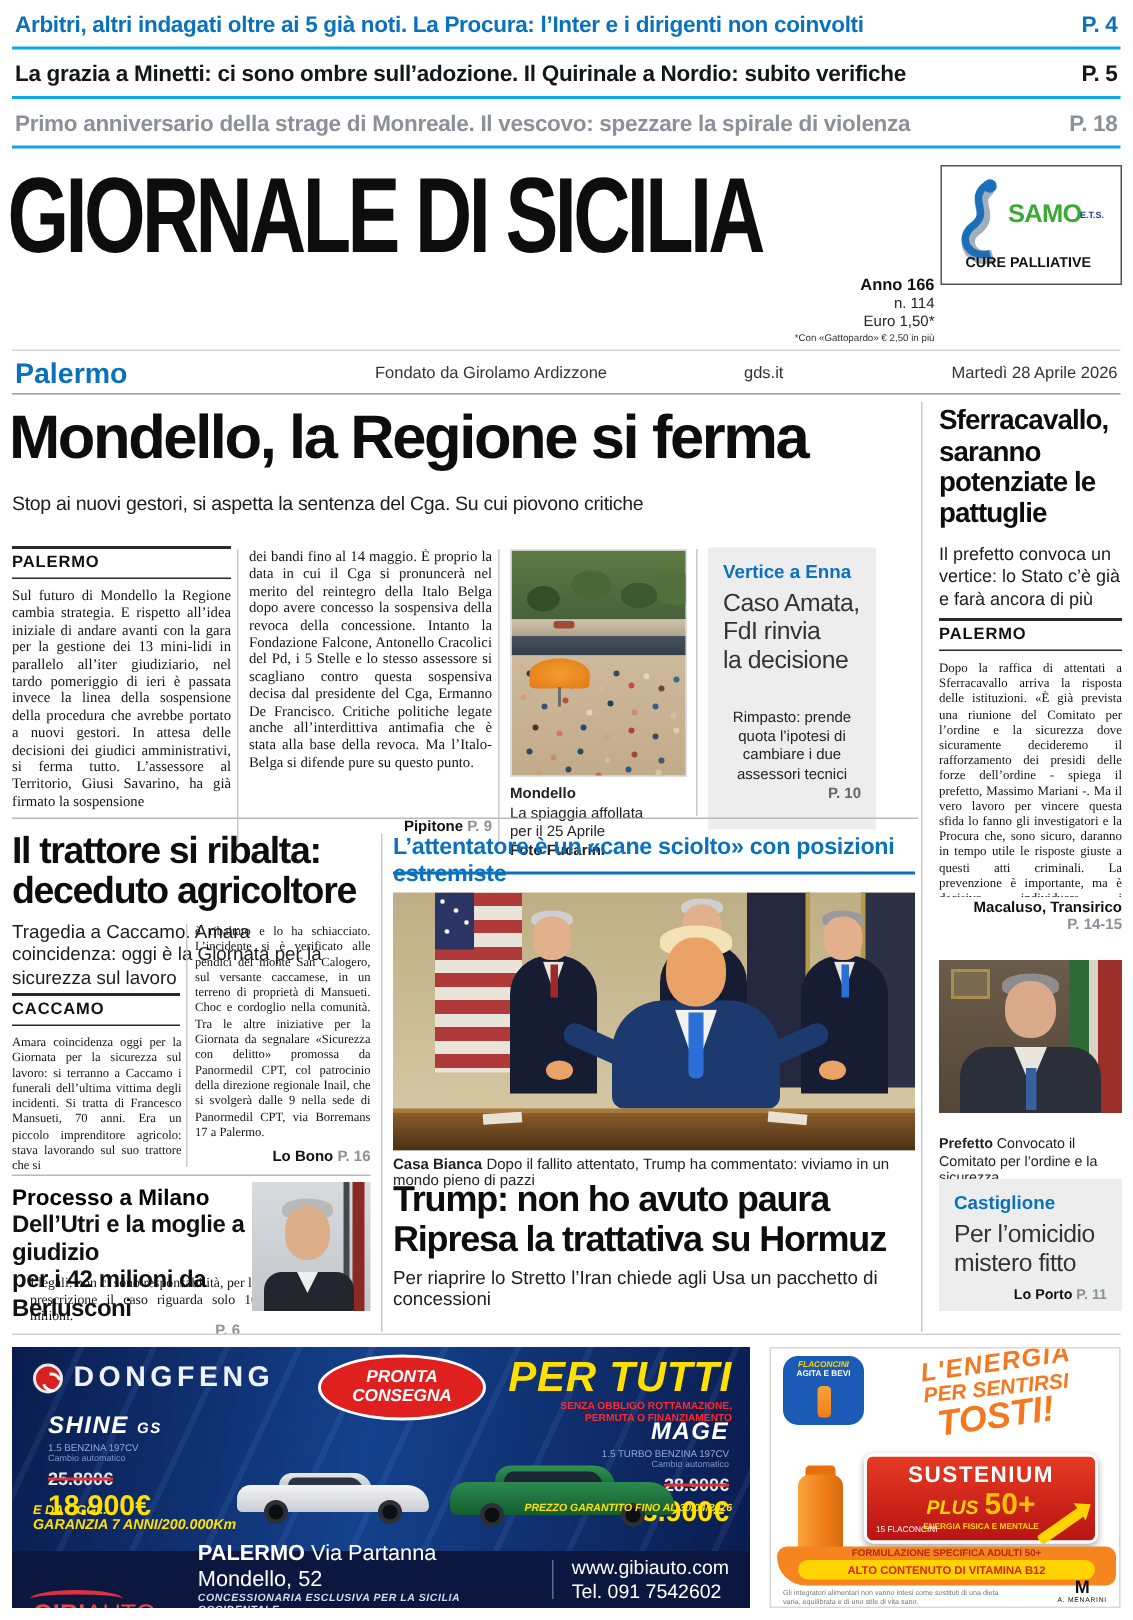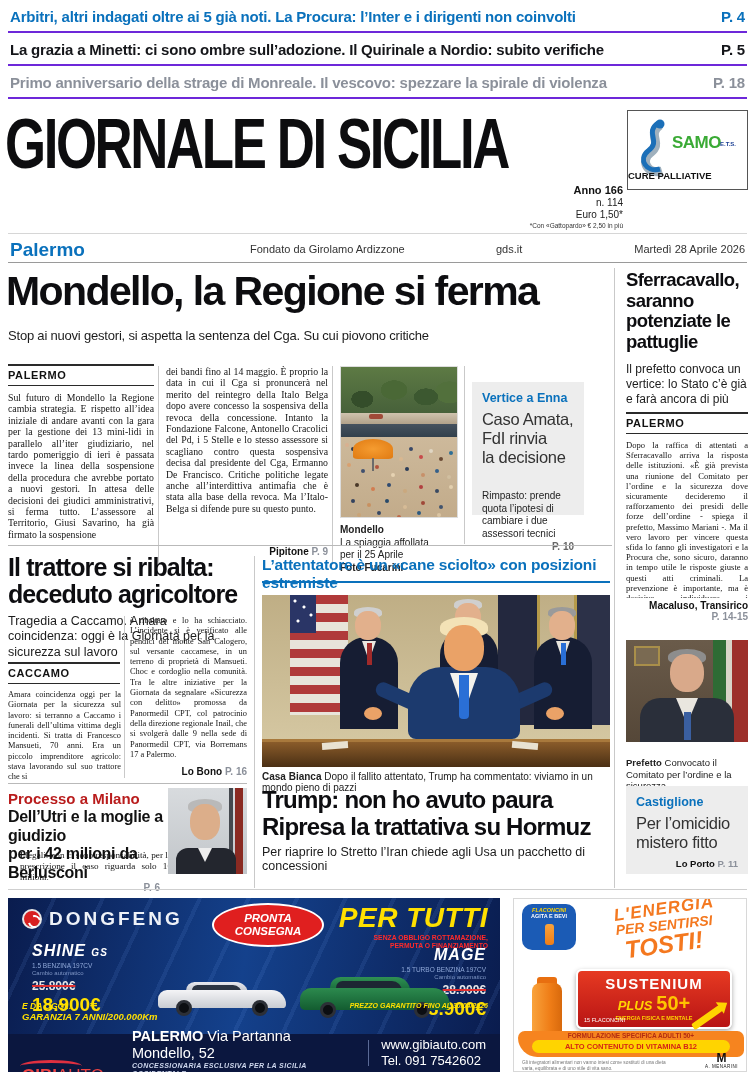--- a/index.html
+++ b/index.html
@@ -1,33 +1,33 @@
 <!DOCTYPE html>
 <html><head>
 <meta charset="utf-8">
 <style>
   * { margin:0; padding:0; box-sizing:border-box; }
   body { background:#f2f2f2; font-family:"Liberation Sans", sans-serif; }
   .page { position:relative; width:755px; height:1080px; background:#fff; margin:0 auto; overflow:hidden; color:#111; }
 
   
   .topstrip { position:absolute; left:8px; right:8px; top:0; }
-  .ts-row { display:flex; justify-content:space-between; align-items:baseline; padding:8px 2px 6px 2px; border-bottom:2px solid #6d28d9; font-size:15px; font-weight:bold; letter-spacing:-0.2px; }
+  .ts-row { display:flex; justify-content:space-between; align-items:baseline; padding:8px 2px 6px 2px; border-bottom:2px solid #0ea5e9; font-size:15px; font-weight:bold; letter-spacing:-0.2px; }
   .ts-blue  { color:#0a71bc; }
   .ts-black { color:#15161a; }
   .ts-gray  { color:#8b909a; }
   .ts-page { font-weight:bold; white-space:nowrap; padding-left:12px; }
 
   
   .mast-title { position:absolute; left:5px; top:102px; font-size:66px; font-weight:bold; letter-spacing:-3px; white-space:nowrap; transform:scaleX(0.80) scaleY(1.08); transform-origin:left top; color:#0d0d0f; }
   .samo-box { position:absolute; left:627px; top:110px; width:121px; height:80px; border:1px solid #555; background:#fff; }
   .samo-swoosh { position:absolute; left:6px; top:6px; }
   .samo-name { position:absolute; left:44px; top:22px; font-size:17px; font-weight:bold; color:#3aaa35; letter-spacing:-0.5px; }
   .samo-ets { position:absolute; left:92px; top:30px; font-size:6px; font-weight:bold; color:#1b3f94; }
-  .samo-tag { position:absolute; left:0; right:4px; bottom:8px; text-align:left; font-size:9.5px; font-weight:bold; color:#111; }
+  .samo-tag { position:absolute; left:0; right:4px; bottom:8px; text-align:center; font-size:9.5px; font-weight:bold; color:#111; }
   .edition { position:absolute; right:132px; top:184px; text-align:right; line-height:1.2; }
   .ed-anno { font-size:11px; font-weight:bold; }
   .ed-num, .ed-price { font-size:10px; color:#222; }
   .ed-note { font-size:6.5px; color:#333; margin-top:1px; }
 
   .daterow { position:absolute; left:8px; right:8px; top:233px; height:30px; border-top:1px solid #d6d6d6; border-bottom:1px solid #9a9a9a; }
   .dr-city { position:absolute; left:2px; top:5px; font-size:19px; font-weight:bold; color:#0a71bc; }
   .dr-founded { position:absolute; left:242px; top:9px; font-size:11px; color:#333; }
   .dr-site { position:absolute; left:488px; top:9px; font-size:11px; color:#333; }
   .dr-date { position:absolute; right:2px; top:9px; font-size:11px; color:#333; }
@@ -70,22 +70,22 @@
       16px 26px 0 #40506e, 30px 22px 0 #b0543e, 46px 30px 0 #e6d2b2, 60px 24px 0 #2a3c58,
       76px 30px 0 #c7906a, 90px 26px 0 #35608a, 102px 32px 0 #d0bfa0, 10px 40px 0 #4a3828,
       26px 44px 0 #d27c50, 42px 40px 0 #2f4a70, 58px 46px 0 #caa87e, 74px 42px 0 #b24040,
       90px 46px 0 #3a4a62, 104px 42px 0 #e2cfae, 6px 56px 0 #33425e, 22px 60px 0 #c89060,
       40px 56px 0 #284a6a, 58px 62px 0 #d6bb96, 76px 58px 0 #a04838, 94px 62px 0 #42546e,
       12px 70px 0 #c9a478, 32px 68px 0 #374864, 52px 72px 0 #bf6a48, 72px 68px 0 #2d5a80, 92px 70px 0 #dac4a2; }
   .umbrella { position:absolute; left:12px; top:72px; width:40px; height:20px; background:radial-gradient(#f59c30,#e07a12); border-radius:50% 50% 12% 12%; }
   .umb-pole { position:absolute; left:31px; top:91px; width:2px; height:13px; background:#6b6b6b; }
   .beach-cap { position:absolute; left:340px; top:524px; width:120px; font-size:10px; line-height:12.5px; color:#222; }
   .cap-b { font-weight:bold; }
-  .vertice-box { position:absolute; left:472px; top:382px; width:112px; height:133px; }
-  .vb-note { font-size:10px; line-height:12.5px; color:#222; margin-top:24px; }
+  .vertice-box { position:absolute; left:472px; top:365px; width:112px; height:188px; }
+  .vb-note { font-size:10px; line-height:12.5px; color:#222; margin-top:24px;text-align:center; }
   .vb-page { text-align:right; font-size:10px; font-weight:bold; color:#666; margin-top:1px; }
 
   
   .sb-head { position:absolute; left:626px; top:270px; width:122px; font-size:18.5px; line-height:1.12; font-weight:bold; letter-spacing:-0.6px; color:#0d0d10; }
   .sb-deck { position:absolute; left:626px; top:362px; width:122px; font-size:12px; line-height:1.25; color:#1c1c1c; }
   .sb-k { position:absolute; left:626px; top:412px; width:122px; }
   .sb-body { position:absolute; left:626px; top:440px; width:122px; height:158px; font-size:8.6px; line-height:10.2px; overflow:hidden; }
   .sb-by { position:absolute; left:626px; top:600px; width:122px; }
   .prefetto { position:absolute; left:626px; top:640px; width:122px; height:102px; overflow:hidden; background:linear-gradient(#6a5b4a,#554738); }
   .pf-frame { position:absolute; left:8px; top:6px; width:26px; height:20px; background:#7a6a52; border:2px solid #a98f4a; }
@@ -104,21 +104,21 @@
 
   
   .tr-head { position:absolute; left:8px; top:554px; width:248px; font-size:25px; line-height:1.07; font-weight:bold; letter-spacing:-0.9px; color:#0d0d10; }
   .tr-deck { position:absolute; left:8px; top:614px; width:230px; font-size:12.5px; line-height:1.22; color:#1c1c1c; }
   .tr-k { position:absolute; left:8px; top:662px; width:112px; }
   .tr-c1 { position:absolute; left:8px; top:690px; width:113px; height:92px; font-size:8.4px; line-height:10.3px; overflow:hidden; }
   .tr-c2 { position:absolute; left:130px; top:616px; width:117px; height:148px; font-size:8.4px; line-height:10.3px; overflow:hidden; }
   .tr-by { position:absolute; left:130px; top:766px; width:117px; }
 
   
-  .pm-k { position:absolute; left:8px; top:790px; font-size:15px; font-weight:bold; color:#b91c1c; }
+  .pm-k { position:absolute; left:8px; top:790px; font-size:15px; font-weight:bold; color:#000000; }
   .pm-head { position:absolute; left:8px; top:808px; width:160px; font-size:16px; line-height:1.16; font-weight:bold; letter-spacing:-0.3px; }
   .pm-text { position:absolute; left:20px; top:850px; width:152px; font-size:9.2px; line-height:10.8px; }
   .pm-page { position:absolute; left:8px; top:882px; width:152px; text-align:right; font-size:10px; font-weight:bold; color:#8b909a; }
   .pm-photo { position:absolute; left:168px; top:788px; width:79px; height:86px; overflow:hidden; background:linear-gradient(#d8dbde,#c2c6ca); }
   .du-strip1 { position:absolute; right:4px; top:0; width:8px; height:86px; background:#8a2a22; }
   .du-strip2 { position:absolute; right:14px; top:0; width:4px; height:86px; background:#44484e; }
   .du-torso { position:absolute; left:8px; bottom:0; width:60px; height:26px; background:#23262e; border-radius:12px 12px 0 0; }
   .du-shirt { position:absolute; left:30px; bottom:12px; width:14px; height:14px; background:#eee; clip-path:polygon(0 0,100% 0,50% 100%); }
   .du-head { position:absolute; left:22px; top:16px; width:30px; height:36px; background:#dcae8a; border-radius:46%; }
   .du-hair { position:absolute; left:20px; top:11px; width:34px; height:14px; background:#b9b9b9; border-radius:50% 50% 35% 35%; }

